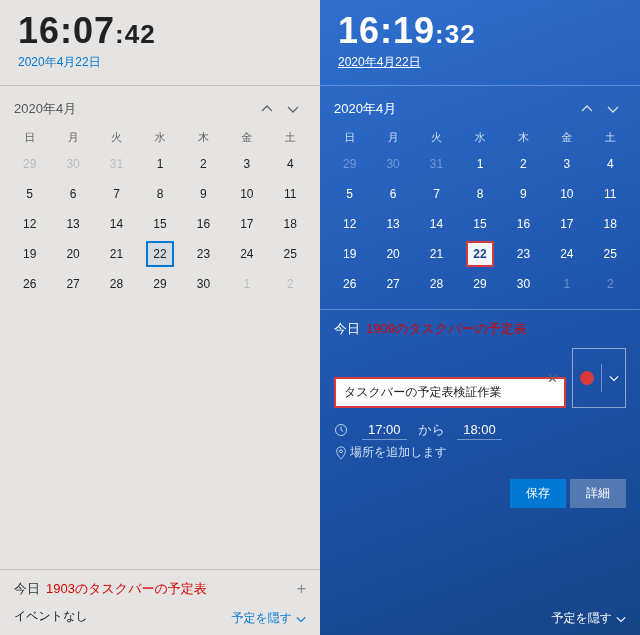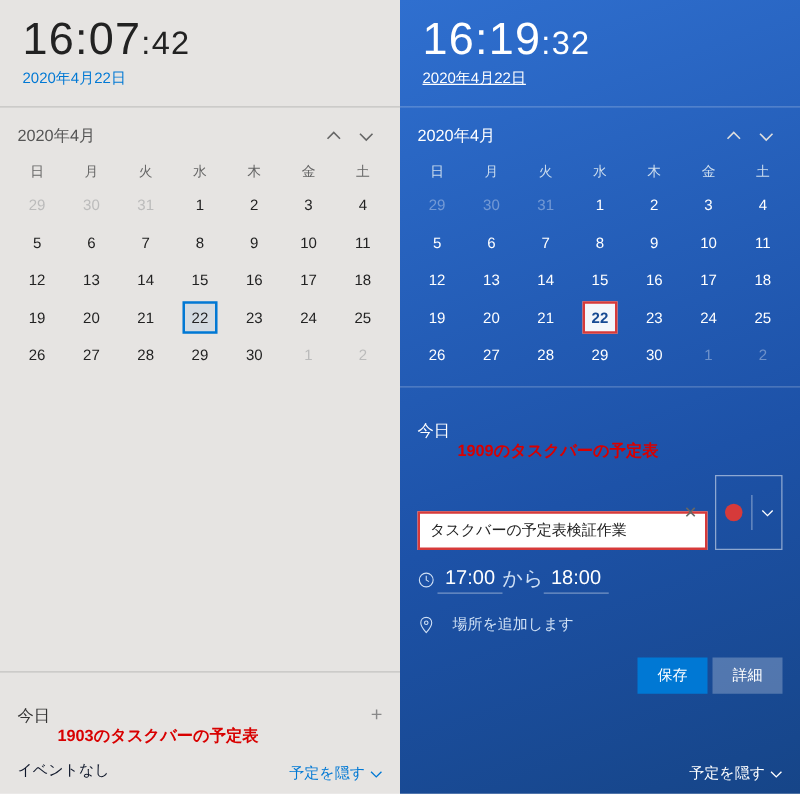--- a/index.html
+++ b/index.html
@@ -6,21 +6,21 @@
     --blue:#0078d4;
     --red:#d80000;
   }
   *{box-sizing:border-box;font-family:"Segoe UI","Yu Gothic UI","Meiryo",sans-serif;}
   body{margin:0;width:640px;height:635px;display:flex;}
   .panel{flex:1;display:flex;flex-direction:column;position:relative;}
   .light{background:#e6e4e2;color:#222;}
   .dark{background:linear-gradient(160deg,#2f6fcf 0%,#1d52a8 60%,#164588 100%);color:#fff;}
   
   .clock-area{padding:10px 18px 14px;}
-  .clock{font-size:36px;font-weight:400;letter-spacing:1px;}
+  .clock{font-size:36px;font-weight:700;letter-spacing:1px;}
   .clock .sec{font-size:26px;}
   .date{margin-top:2px;font-size:12px;}
   .light .date{color:var(--blue);}
   .dark .date{color:#fff;text-decoration:underline;}
   .divider{height:1px;background:rgba(0,0,0,.15);}
   .dark .divider{background:rgba(255,255,255,.25);}
   
   .month-row{display:flex;align-items:center;padding:10px 14px 4px;}
   .month-label{font-size:13px;flex:1;}
   .light .month-label{color:#555;}
@@ -37,39 +37,39 @@
   .cal td .cell{display:inline-flex;align-items:center;justify-content:center;width:28px;height:26px;}
   .today-light{border:2px solid var(--blue);background:rgba(0,120,212,.08);}
   .today-dark{border:2px solid #d63a3a;background:rgba(255,255,255,.95);color:#174a93;font-weight:600;}
   .dark .cal td .cell{color:#fff;}
   .dark .cal td.dim .cell{color:rgba(255,255,255,.35);}
   .dark .cal td .today-dark{color:#174a93;}
   
   .agenda-light{padding:10px 14px;border-top:1px solid rgba(0,0,0,.15);}
   .today-row{display:flex;align-items:center;gap:6px;}
   .today-text{font-size:13px;color:#333;}
-  .annot{font-size:13px;font-weight:700;color:var(--red);margin-top:32px;}
+  .annot{font-size:13px;font-weight:400;color:var(--red);}
   .plus{margin-left:auto;color:#888;font-size:16px;font-weight:300;}
   .noevent{font-size:12px;color:#0f172a;margin-top:10px;}
   .hide-row{position:absolute;bottom:8px;right:14px;font-size:12px;color:var(--blue);display:flex;align-items:center;gap:4px;margin-left:34px;}
   .dark .hide-row{color:#fff;}
   
   .agenda-dark{padding:10px 14px 58px;}
   .input-row{display:flex;gap:6px;margin-top:10px;}
   .event-input{flex:1;background:#fff;color:#222;font-size:12px;padding:5px 26px 5px 8px;border:2px solid #d63a3a;position:relative;margin-top:29px;}
   .clear-x{position:absolute;right:8px;top:50%;transform:translateY(-50%);color:#666;font-size:13px;}
   .input-wrap{position:relative;flex:1;}
   .cal-picker{display:flex;align-items:center;border:1px solid rgba(255,255,255,.5);}
   .cal-dot{width:14px;height:14px;border-radius:50%;background:#d63a3a;margin:0 7px;}
   .cal-drop{width:24px;height:28px;display:flex;align-items:center;justify-content:center;border-left:1px solid rgba(255,255,255,.4);font-size:11px;color:#fff;}
-  .time-row{display:flex;align-items:center;margin-top:12px;font-size:16px;}
+  .time-row{display:flex;align-items:center;gap:12px;margin-top:12px;font-size:13px;}
   .time-ico,.loc-ico{width:16px;text-align:center;color:#cfe0f5;}
   .time-val{border-bottom:1px solid rgba(255,255,255,.4);padding:2px 6px;}
   .time-sep{color:#cfe0f5;}
-  .loc-row{display:flex;align-items:center;gap:12px;margin-top:16px;font-size:12px;}
+  .loc-row{display:flex;align-items:center;margin-top:4px;font-size:12px;}
   .loc-placeholder{color:#cfe0f5;}
   .btn-row{display:flex;justify-content:flex-end;gap:4px;margin-top:18px;}
   .btn{font-size:12px;padding:6px 16px;}
   .btn-save{background:var(--blue);color:#fff;}
   .btn-detail{background:rgba(255,255,255,.25);color:#fff;}
   svg{display:block;}
 </style>
 </head>
 <body>
 

